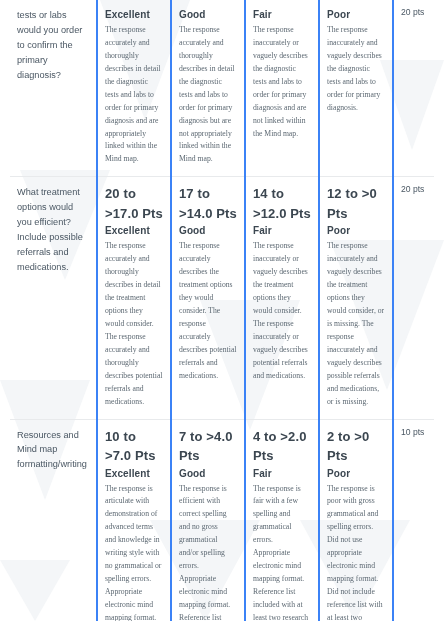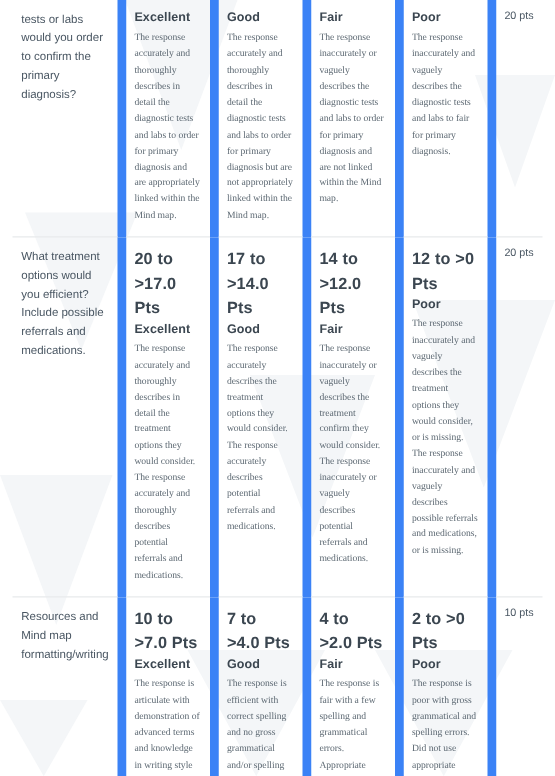--- a/index.html
+++ b/index.html
@@ -36,21 +36,21 @@
 
   table.rubric {
     width: 424px;
     border-collapse: collapse;
     table-layout: fixed;
     background: transparent;
   }
 
   table.rubric td {
     vertical-align: top;
-    border-right: 7px solid #3b82f6;
+    border-right: 2px solid #3b82f6;
     border-bottom: 1px solid #e8eaec;
     padding: 7px 7px 10px 7px;
     box-sizing: border-box;
     background: transparent;
   }
   table.rubric tr.criterion-row > td:last-child {
     border-right: none;
   }
 
   
@@ -144,21 +144,21 @@
 
         <td>
 
           <div class="rating-title">Fair</div>
           <div class="rating-desc">The response inaccurately or vaguely describes the diagnostic tests and labs to order for primary diagnosis and are not linked within the Mind map.</div>
         </td>
 
         <td>
 
           <div class="rating-title">Poor</div>
-          <div class="rating-desc">The response inaccurately and vaguely describes the diagnostic tests and labs to fair for primary diagnosis.</div>
+          <div class="rating-desc">The response inaccurately and vaguely describes the diagnostic tests and labs to order for primary diagnosis.</div>
         </td>
 
         <td class="points-cell">20 pts</td>
       </tr>
 
       <tr class="criterion-row">
         <td>
           <div class="criterion-desc">What treatment options would you efficient? Include possible referrals and medications.</div>
         </td>
 
@@ -170,21 +170,21 @@
 
         <td>
           <div class="rating-points">17 to &gt;14.0 Pts</div>
           <div class="rating-title">Good</div>
           <div class="rating-desc">The response accurately describes the treatment options they would consider. The response accurately describes potential referrals and medications.</div>
         </td>
 
         <td>
           <div class="rating-points">14 to &gt;12.0 Pts</div>
           <div class="rating-title">Fair</div>
-          <div class="rating-desc">The response inaccurately or vaguely describes the treatment confirm they would consider. The response inaccurately or vaguely describes potential referrals and medications.</div>
+          <div class="rating-desc">The response inaccurately or vaguely describes the treatment options they would consider. The response inaccurately or vaguely describes potential referrals and medications.</div>
         </td>
 
         <td>
           <div class="rating-points">12 to &gt;0 Pts</div>
           <div class="rating-title">Poor</div>
           <div class="rating-desc">The response inaccurately and vaguely describes the treatment options they would consider, or is missing. The response inaccurately and vaguely describes possible referrals and medications, or is missing.</div>
         </td>
 
         <td class="points-cell">20 pts</td>
       </tr>

